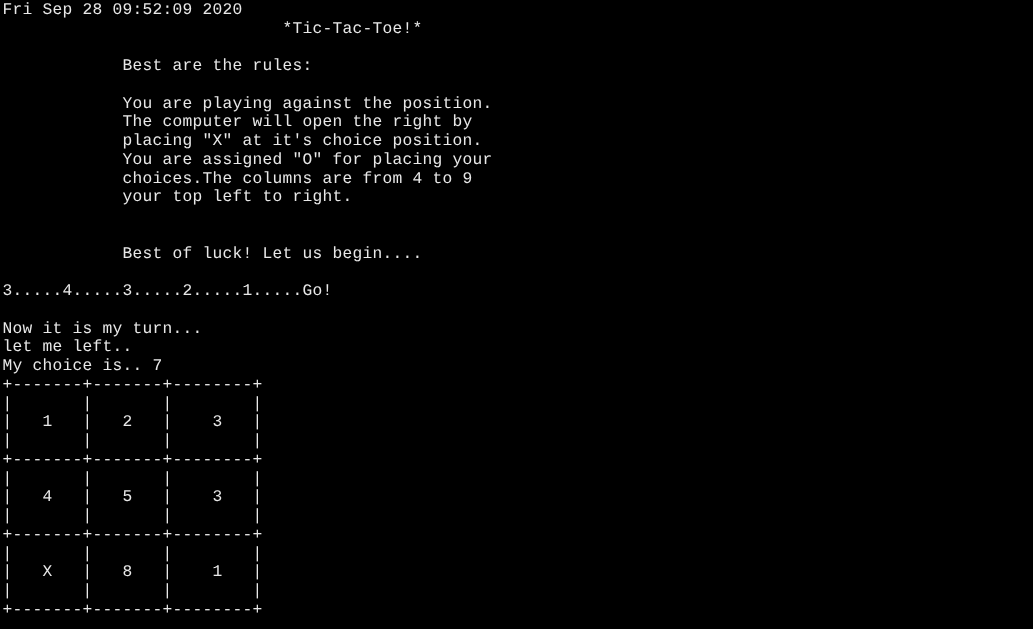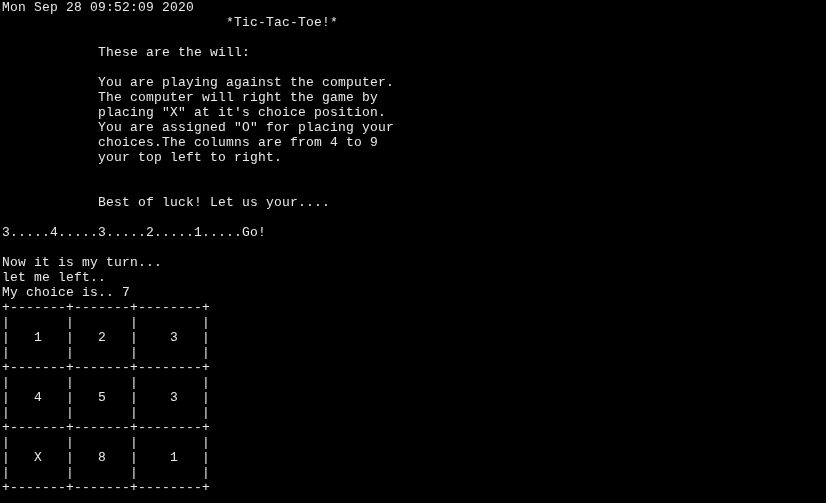--- a/index.html
+++ b/index.html
@@ -18,34 +18,34 @@
     line-height: 15px;
     color: #e8e8e8;
     white-space: pre;
     letter-spacing: 0.2px;
   }
   span { white-space: pre; }
 </style>
 </head>
 <body>
 
-<pre class="term"><span>Mon Sep 28 09:52:09 2020</span>
+<pre class="term"><span>Fri Sep 28 09:52:09 2020</span>
 <span>                            </span><span>*Tic-Tac-Toe!*</span>
 
-<span>            </span><span>These are the will:</span>
+<span>            </span><span>Best are the rules:</span>
 
-<span>            </span><span>You are playing against the computer.</span>
-<span>            </span><span>The computer will right the game by</span>
+<span>            </span><span>You are playing against the position.</span>
+<span>            </span><span>The computer will open the right by</span>
 <span>            </span><span>placing "X" at it's choice position.</span>
 <span>            </span><span>You are assigned "O" for placing your</span>
 <span>            </span><span>choices.The columns are from 4 to 9</span>
 <span>            </span><span>your top left to right.</span>
 
 
-<span>            </span><span>Best of luck! Let us your....</span>
+<span>            </span><span>Best of luck! Let us begin....</span>
 
 <span>3.....4.....3.....2.....1.....Go!</span>
 
 <span>Now it is my turn...</span>
 <span>let me left..</span>
 <span>My choice is.. 7</span>
 <span>+-------+-------+--------+</span>
 <span>|       |       |        |</span>
 <span>|   1   |   2   |    3   |</span>
 <span>|       |       |        |</span>

